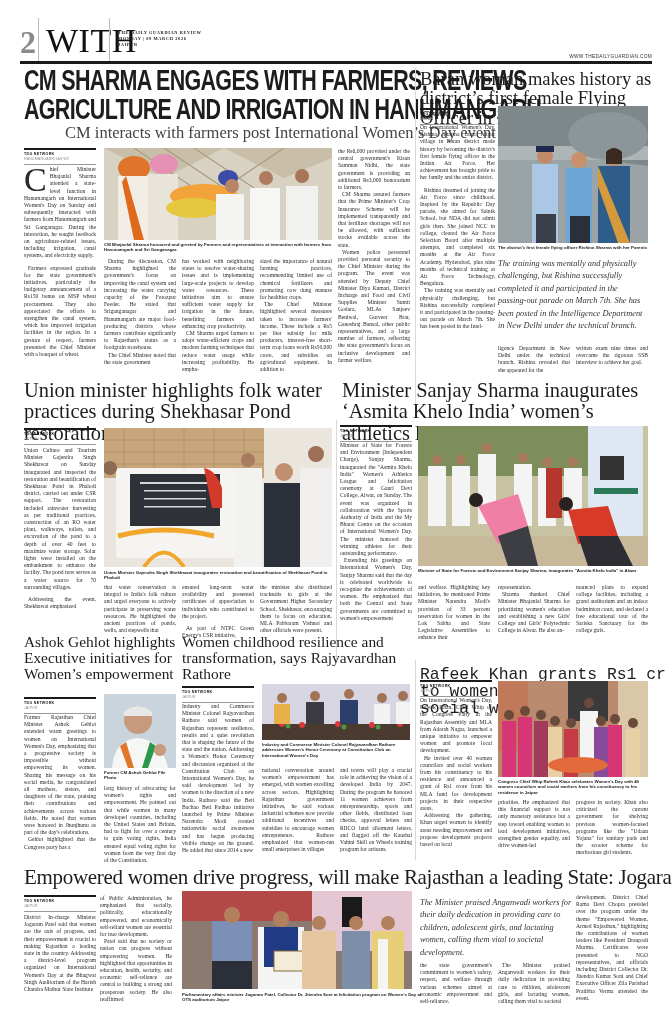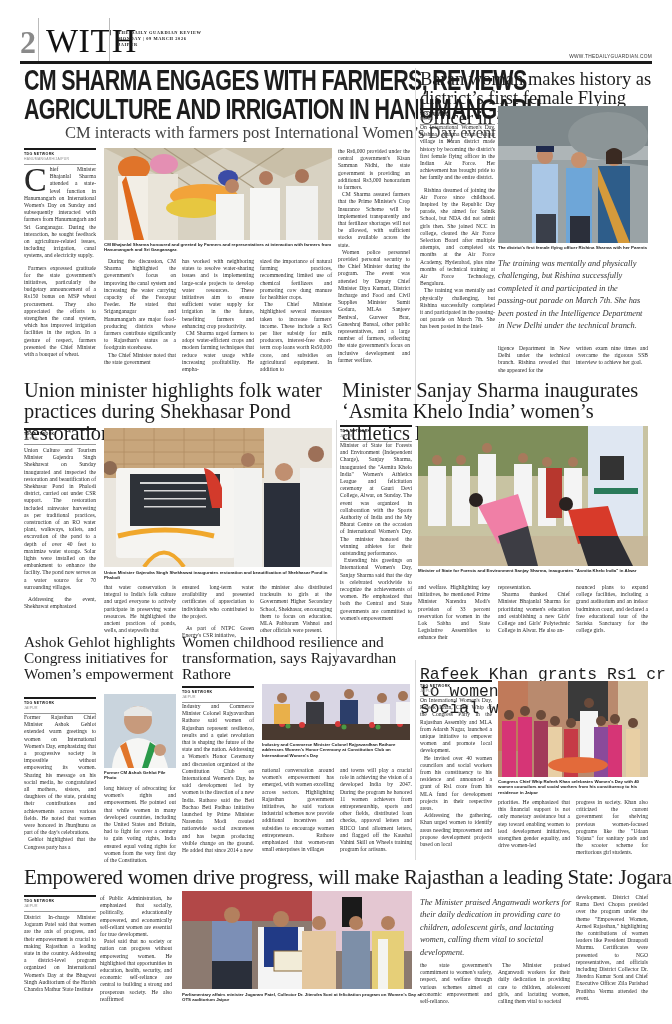--- a/index.html
+++ b/index.html
@@ -260,21 +260,21 @@
   <div class="abs body-text" style="left:498px; top:584px; width:72px;">
     <p style="text-indent:0">representation.</p>
     <p>Sharma thanked Chief Minister Bhajanlal Sharma for prioritizing women's education and establishing a new Girls' College and Girls' Polytechnic College in Alwar. He also an-</p>
   </div>
   <div class="abs body-text" style="left:576px; top:584px; width:72px;">
     <p style="text-indent:0">nounced plans to expand college facilities, including a grand auditorium and an indoor badminton court, and declared a free educational tour of the Sariska Sanctuary for the college girls.</p>
   </div>
 </div>
 
 <div>
-  <div class="abs hl-serif" style="left:24px; top:634px; width:160px; font-size:15.4px;">Ashok Gehlot highlights Congress initiatives for Women’s empowerment</div>
+  <div class="abs hl-serif" style="left:24px; top:634px; width:160px; font-size:15.4px;">Ashok Gehlot highlights Executive initiatives for Women’s empowerment</div>
   <div class="abs byline" style="left:24px; top:697px; width:72px;">
     <span class="by-net">TDG NETWORK</span>
     <span class="by-loc">JAIPUR</span>
   </div>
   <div class="abs body-text" style="left:24px; top:714px; width:72px;">
     <p style="text-indent:0">Former Rajasthan Chief Minister Ashok Gehlot extended warm greetings to women on International Women's Day, emphasizing that a progressive society is impossible without empowering its women. Sharing his message on his social media, he congratulated all mothers, sisters, and daughters of the state, praising their contributions and achievements across various fields. He noted that women were honored in Jhunjhunu as part of the day's celebrations.</p>
     <p>Gehlot highlighted that the Congress party has a</p>
   </div>
   <div class="abs photo" style="left:104px; top:694px; width:72px; height:74px;">
     <svg viewBox="0 0 72 74" preserveAspectRatio="none">

